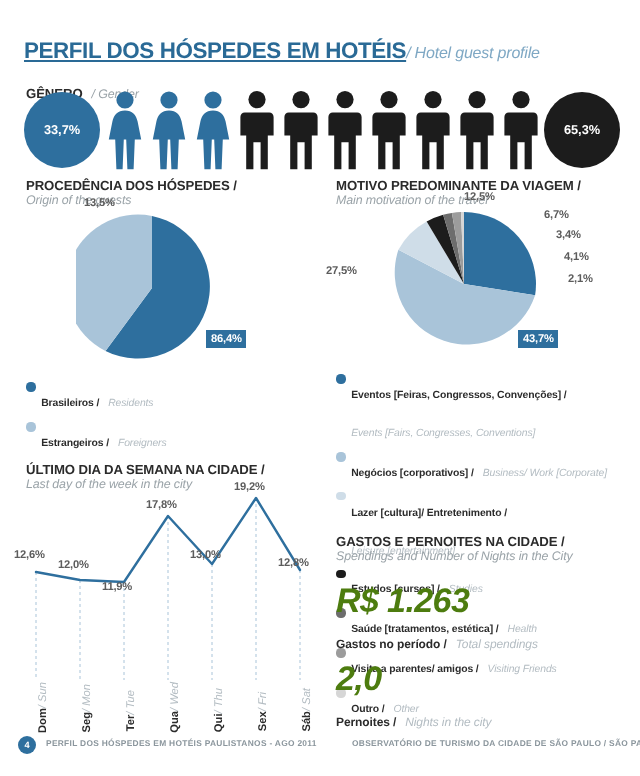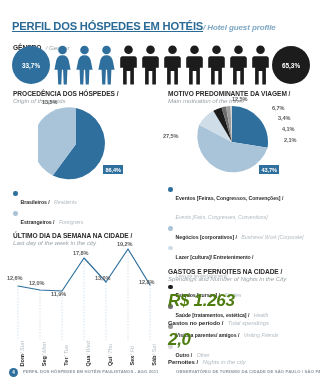--- a/index.html
+++ b/index.html
@@ -12,21 +12,21 @@
   .page { position: relative; width: 320px; height: 388px; background: #fff; }
 
   
   .hdr { position: absolute; left: 12px; top: 16px; white-space: nowrap; }
   .hdr .h-pt {
     font-size: 11.2px; font-weight: bold; color: #2a6a96;
     letter-spacing: -0.2px;
     text-decoration: underline;
   }
   .hdr .h-en {
-    font-size: 8px; font-style: italic; color: #7fa8c4; font-weight: bold;
+    font-size: 8px; font-style: italic; color: #7fa8c4; font-weight: normal;
     letter-spacing: -0.1px;
     margin-top: 28px;
   }
 
   .sub { position: absolute; white-space: nowrap; }
   .sub .s-pt {
     font-size: 6.6px; font-weight: bold; color: #2b2b2b; letter-spacing: -0.05px;
   }
   .sub .s-en {
     font-size: 6.2px; font-style: italic; color: #9aa3a8; letter-spacing: -0.05px;

